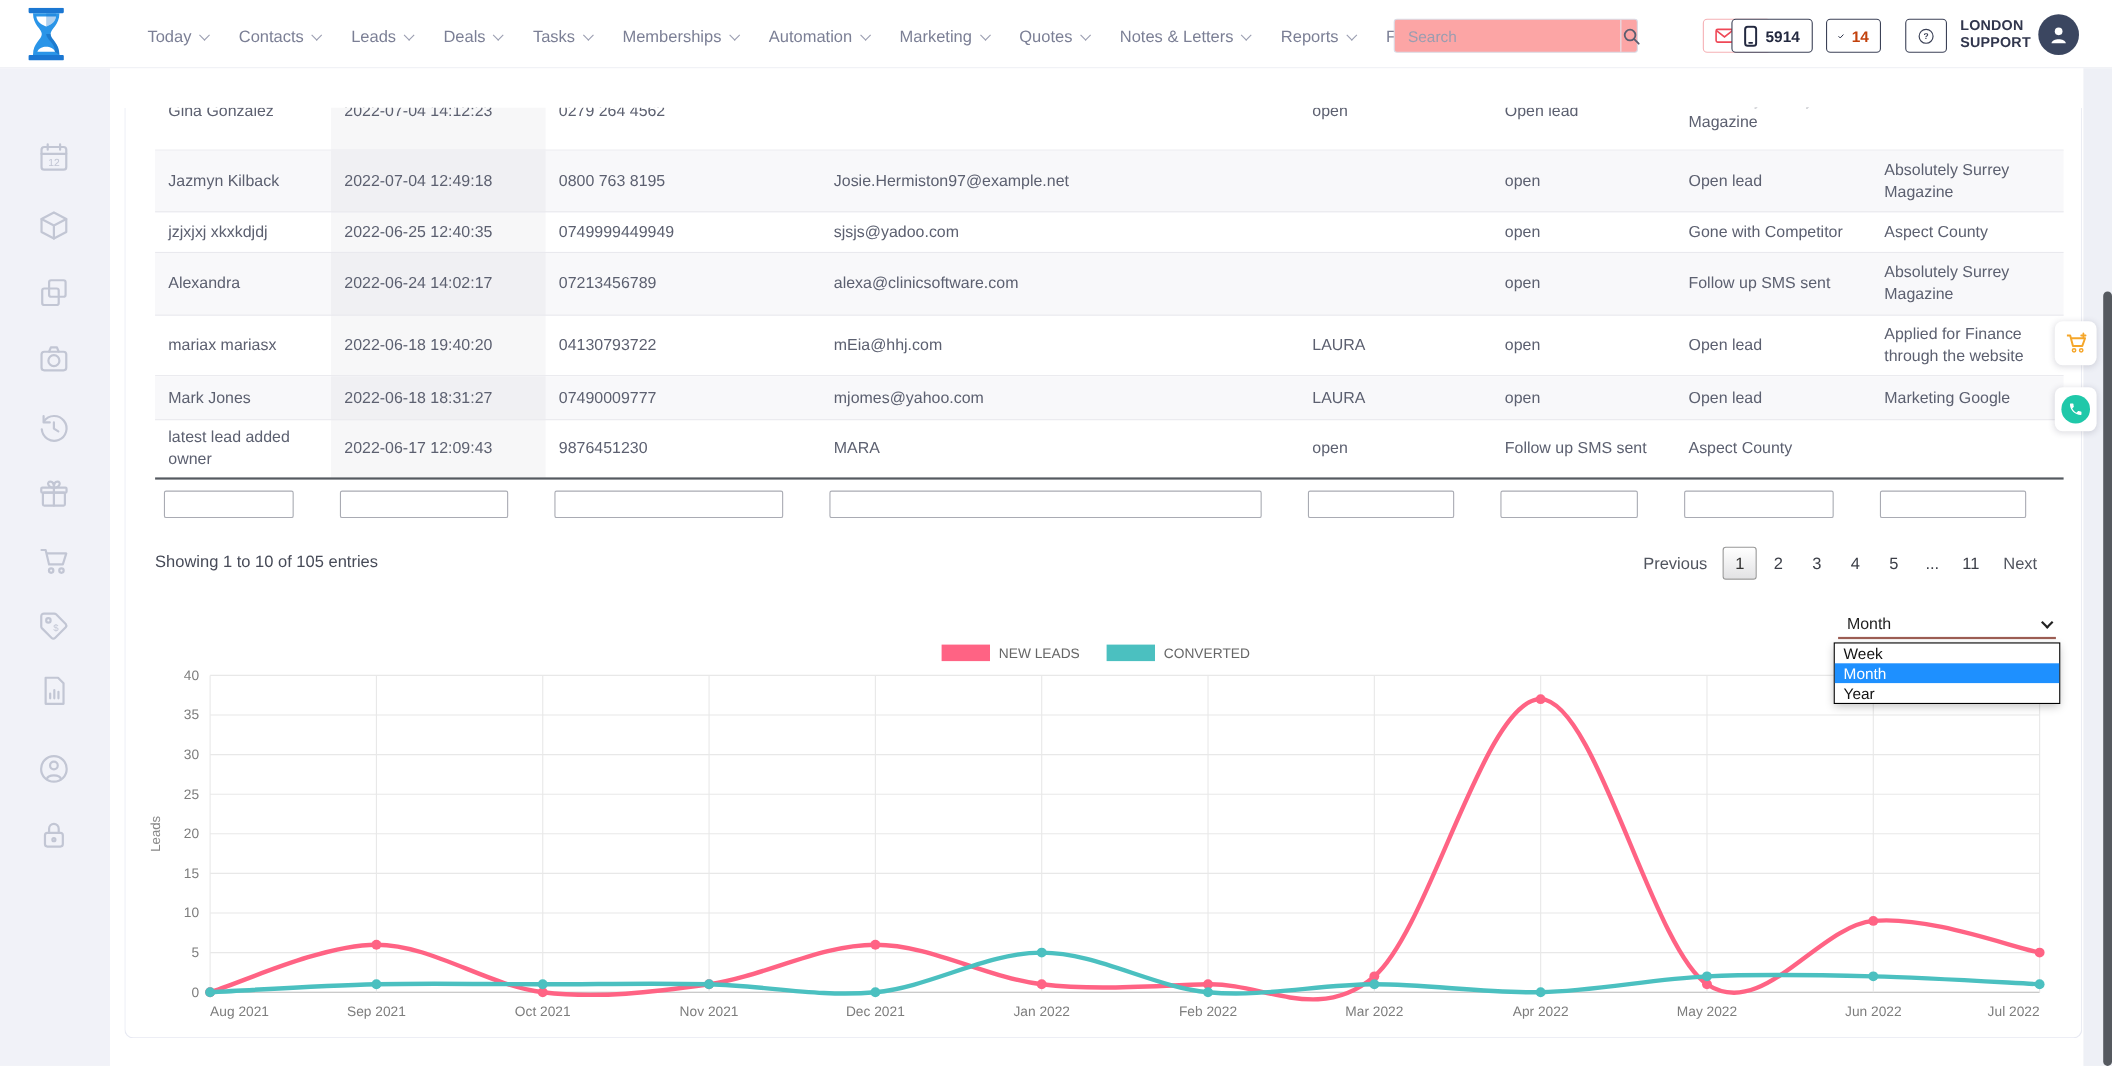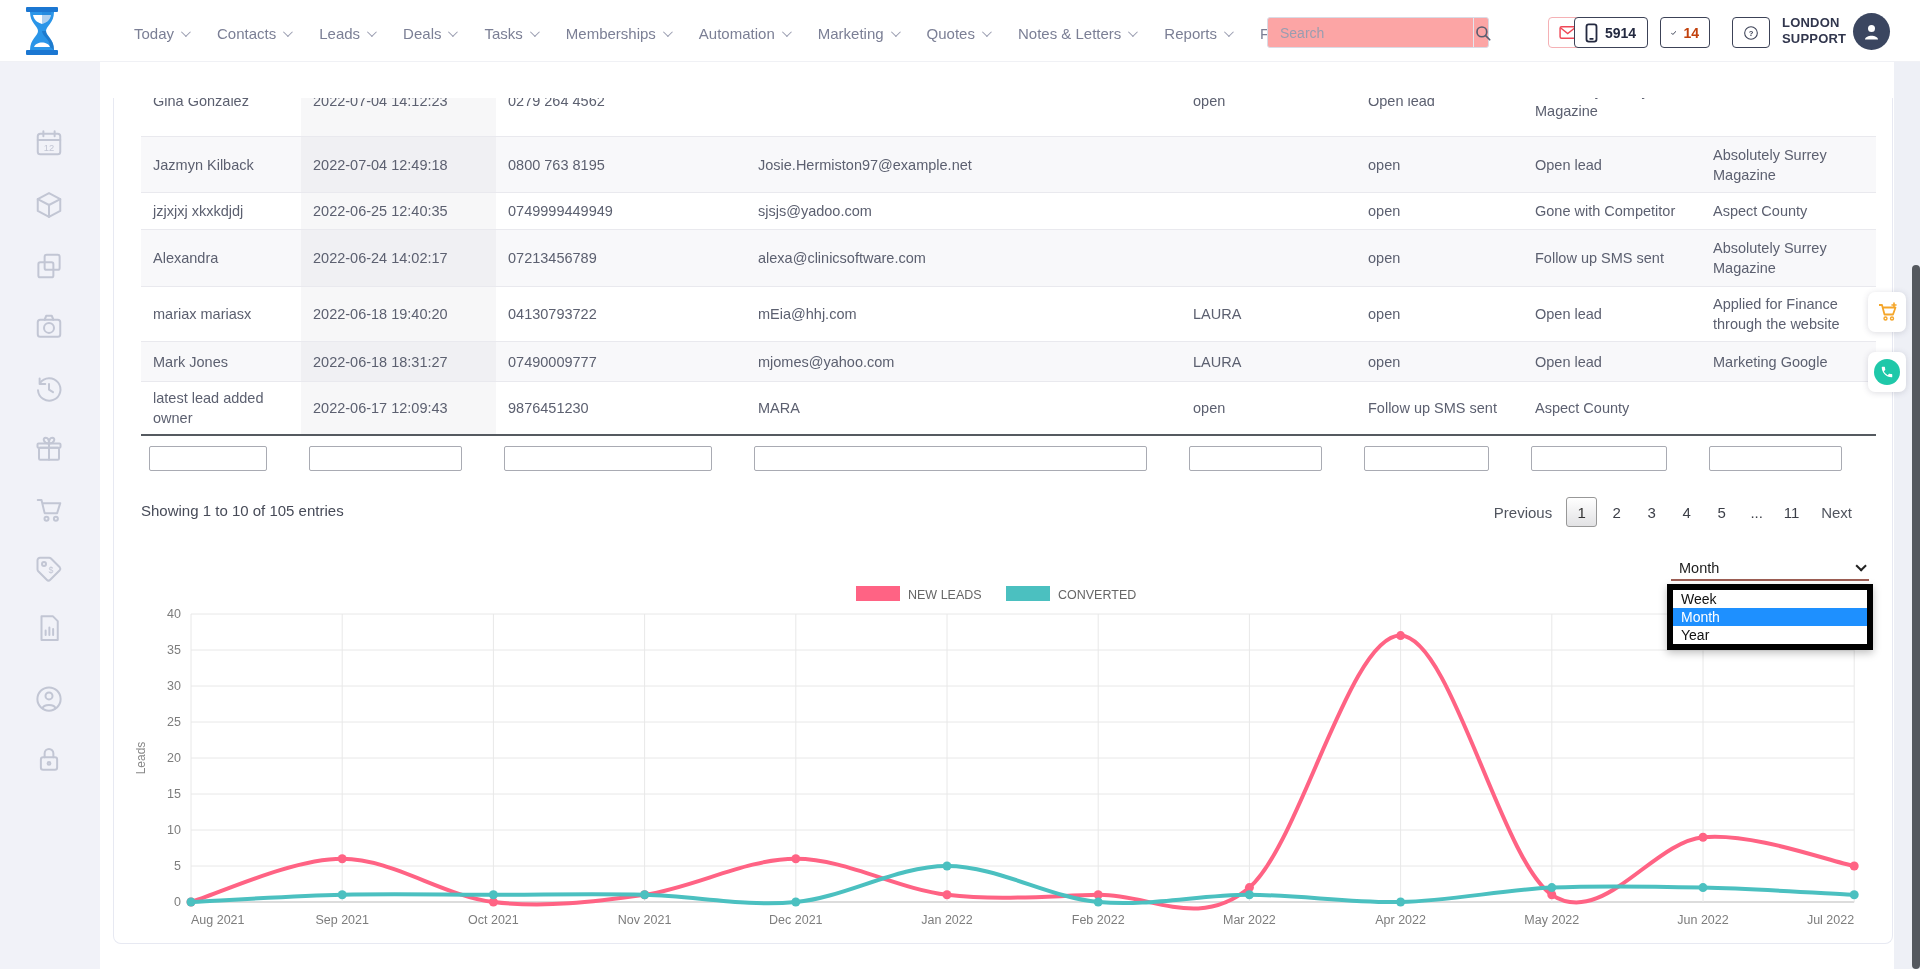--- a/index.html
+++ b/index.html
@@ -63,21 +63,21 @@
     justify-content:center; cursor:pointer; border-radius:3px; }
   .pg-num.active { border:1px solid #989898; background:linear-gradient(#ffffff,#e2e2e4); color:#333; }
 
   
   .period-select { position:absolute; left:1557px; top:459px; width:198px; height:24px; background:#fff;
     border-bottom:2px solid #9d5e54; display:flex; align-items:center; justify-content:space-between;
     padding:0 6px 0 8px; font-size:14.5px; color:#1d1d1d; cursor:pointer; }
   .sel-chev { width:8px; height:8px; border-right:2px solid #222; border-bottom:2px solid #222;
     transform:rotate(45deg) translateY(-3px); }
   .dropdown-list { position:absolute; left:1553px; top:486px; width:206px; background:#fff;
-    border:6px solid #000000; box-shadow:0 3px 8px rgba(0,0,0,.25); z-index:40; }
+    border:1px solid #000000; box-shadow:0 3px 8px rgba(0,0,0,.25); z-index:40; }
   .dd-item { font-size:14px; color:#111; padding:1px 8px; line-height:16px; cursor:pointer; }
   .dd-item.hl { background:#1e90ff; color:#fff; }
 
   
   .chart-svg { position:absolute; left:17px; top:478px; }
 
   
   .float-btn { position:absolute; left:1868px; width:38px; height:40px; background:#fff; border-radius:7px;
     box-shadow:0 1px 6px rgba(60,60,90,.18); display:flex; align-items:center; justify-content:center;
     cursor:pointer; z-index:60; }

